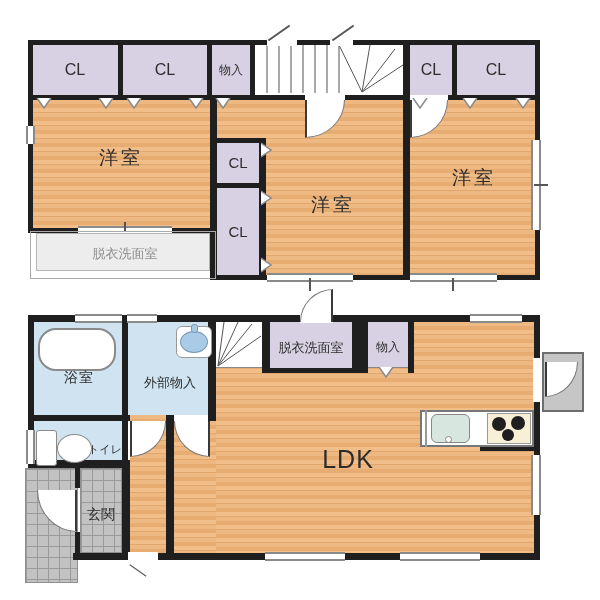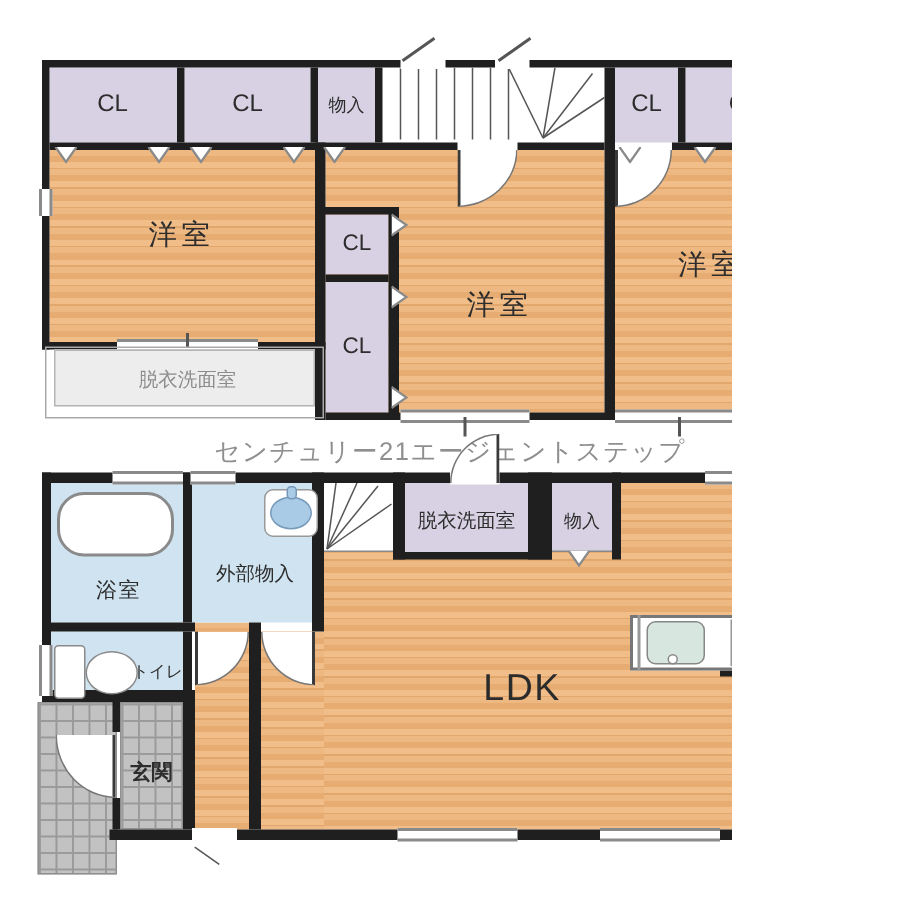--- a/index.html
+++ b/index.html
@@ -1,16 +1,16 @@
 <!DOCTYPE html>
 <html><head>
 <meta charset="utf-8">
 <style>
   html,body{margin:0;padding:0;background:#fff;}
-  #plan{position:relative;width:488px;height:600px;background:#fff;overflow:hidden;
+  #plan{position:relative;width:600px;height:600px;background:#fff;overflow:hidden;
         font-family:"Liberation Sans","DejaVu Sans",sans-serif;}
   .wall{position:absolute;background:#1f1f1f;}
   .wood{position:absolute;background:repeating-linear-gradient(180deg,
         #eeb883 0px,#eeb883 4px,#e7ac72 4px,#e7ac72 8px,#f1bd89 8px,#f1bd89 12px,#e2a76c 12px,#e2a76c 13px);}
   .closet{position:absolute;background:#d7d1e3;}
   .wet{position:absolute;background:#cfe3f0;}
   .white{position:absolute;background:#fff;}
   .tile{position:absolute;background-color:#c2c2c2;
         background-image:linear-gradient(#9a9a9a 1px,transparent 1px),
                          linear-gradient(90deg,#9a9a9a 1px,transparent 1px);
@@ -143,21 +143,20 @@
   <div class="lbl" style="left:231px;top:70px;font-size:12px;">物入</div>
   <div class="lbl" style="left:431px;top:70px;font-size:16px;">CL</div>
   <div class="lbl" style="left:496px;top:70px;font-size:16px;">CL</div>
   <div class="lbl" style="left:238px;top:162px;font-size:15px;">CL</div>
   <div class="lbl" style="left:238px;top:231px;font-size:15px;">CL</div>
   <div class="lbl" style="left:121px;top:157px;font-size:19px;letter-spacing:3px;">洋室</div>
   <div class="lbl" style="left:333px;top:204px;font-size:19px;letter-spacing:3px;">洋室</div>
   <div class="lbl" style="left:474px;top:177px;font-size:19px;letter-spacing:3px;">洋室</div>
   <div class="lbl" style="left:125px;top:253px;font-size:13px;color:#8c8c8c;">脱衣洗面室</div>
 
-  <div class="lbl" style="left:300px;top:301px;font-size:17px;color:#8f8f8f;letter-spacing:1px;">センチュリー21エージェントステップ</div>
 
   <div class="wood" style="left:216px;top:322px;width:318px;height:231px;"></div>
   <div class="wood" style="left:174px;top:421px;width:42px;height:132px;"></div>
   <div class="wood" style="left:130px;top:415px;width:36px;height:138px;"></div>
 
   <div class="wet" style="left:33px;top:322px;width:89px;height:93px;"></div>
   <div class="wet" style="left:128px;top:322px;width:80px;height:93px;"></div>
   <div class="wet" style="left:33px;top:421px;width:89px;height:39px;"></div>
   <div class="wet" style="left:33px;top:421px;width:89px;height:39px;"></div>
 
@@ -234,21 +233,21 @@
               border-left:1px solid #777;border-bottom:1px solid #777;border-right:2px solid #3a3a3a;"></div>
   <div class="arc" style="left:37px;top:490px;width:40px;height:42px;border-radius:0 0 0 100%;
               border-left:1px solid #777;border-bottom:1px solid #777;border-right:2px solid #3a3a3a;"></div>
   <div class="arc" style="left:300px;top:289px;width:33px;height:33px;border-radius:100% 0 0 0;background:transparent;
               border-top:1px solid #777;border-left:1px solid #777;border-right:2px solid #3a3a3a;"></div>
 
   <svg class="vm" style="left:378px;top:367px;" width="16" height="11">
       <path d="M1 0 L8 10 L15 0" fill="#fff" stroke="#8a8a8a" stroke-width="1.5"></path>
     </svg>
 
-  <div class="lbl" style="left:79px;top:393px;font-size:14px;letter-spacing:1px;">浴室</div>
+  <div class="lbl" style="left:79px;top:377px;font-size:14px;letter-spacing:1px;">浴室</div>
   <div class="lbl" style="left:170px;top:382px;font-size:13px;">外部物入</div>
   <div class="lbl" style="left:105px;top:449px;font-size:11px;">トイレ</div>
-  <div class="lbl" style="left:101px;top:514px;font-size:14px;font-weight:bold;">玄関</div>
+  <div class="lbl" style="left:101px;top:514px;font-size:14px;">玄関</div>
   <div class="lbl" style="left:348px;top:459px;font-size:25px;color:#2b2b2b;letter-spacing:1px;">LDK</div>
   <div class="lbl" style="left:311px;top:347px;font-size:13px;">脱衣洗面室</div>
   <div class="lbl" style="left:388px;top:347px;font-size:12px;">物入</div>
 
 </div>
 
 </body></html>

